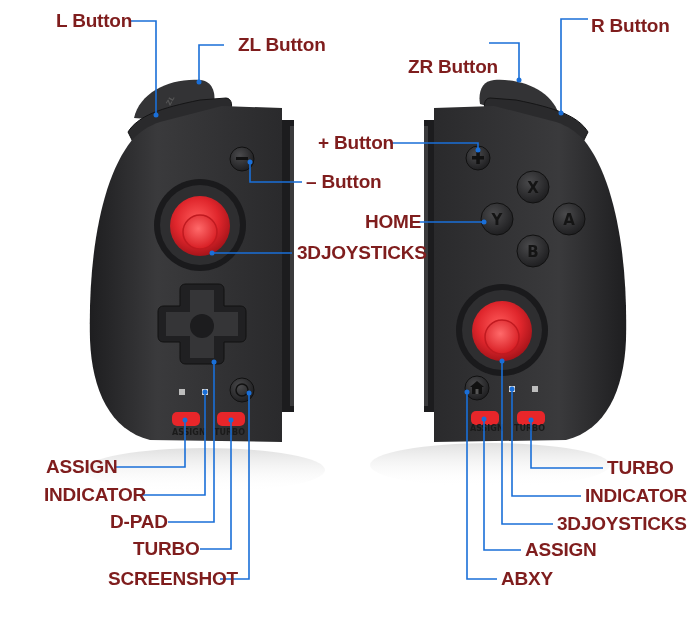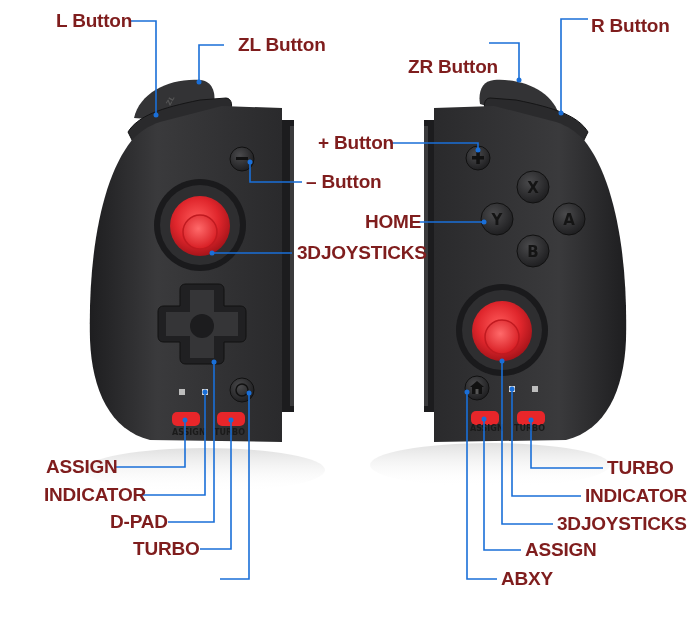--- a/index.html
+++ b/index.html
@@ -195,20 +195,21 @@
   </svg>
 
   <div class="lbl" style="left:56px; top:12px;">L Button</div>
   <div class="lbl" style="left:226px; top:36px;margin-left:12px;">ZL Button</div>
   <div class="lbl" style="left:306px; top:173px;text-align:right;">– Button</div>
   <div class="lbl" style="left:297px; top:244px;">3DJOYSTICKS</div>
   <div class="lbl" style="left:46px; top:458px;">ASSIGN</div>
   <div class="lbl" style="left:44px; top:486px;">INDICATOR</div>
   <div class="lbl" style="left:110px; top:513px;">D-PAD</div>
   <div class="lbl" style="left:133px; top:540px;">TURBO</div>
+  <div class="lbl" style="left:108px; top:570px;">SCREENSHOT</div>
 
   <div class="lbl" style="left:591px; top:17px;">R Button</div>
   <div class="lbl" style="left:408px; top:34px;margin-top:24px;">ZR Button</div>
   <div class="lbl" style="left:318px; top:134px;">+ Button</div>
   <div class="lbl" style="left:365px; top:213px;">HOME</div>
   <div class="lbl" style="left:607px; top:459px;">TURBO</div>
   <div class="lbl" style="left:585px; top:487px;">INDICATOR</div>
   <div class="lbl" style="left:557px; top:515px;">3DJOYSTICKS</div>
   <div class="lbl" style="left:525px; top:541px;">ASSIGN</div>
   <div class="lbl" style="left:501px; top:570px;">ABXY</div>

